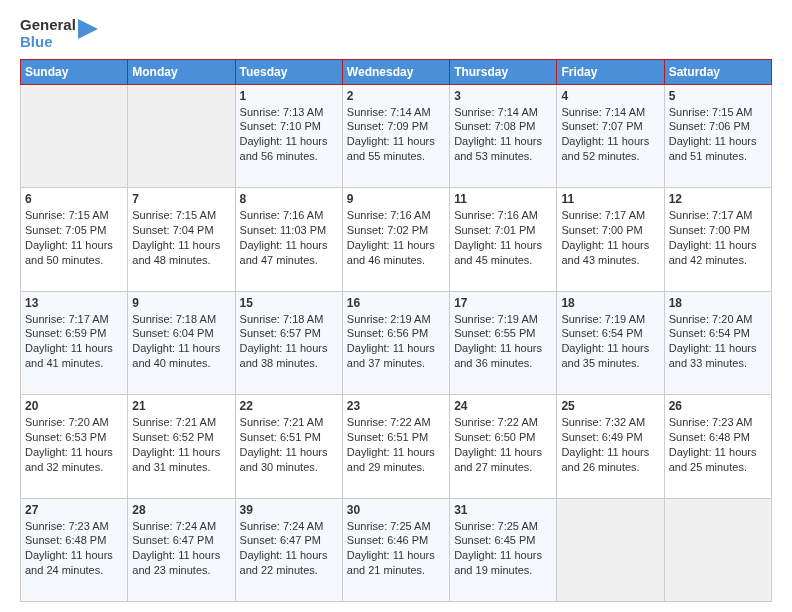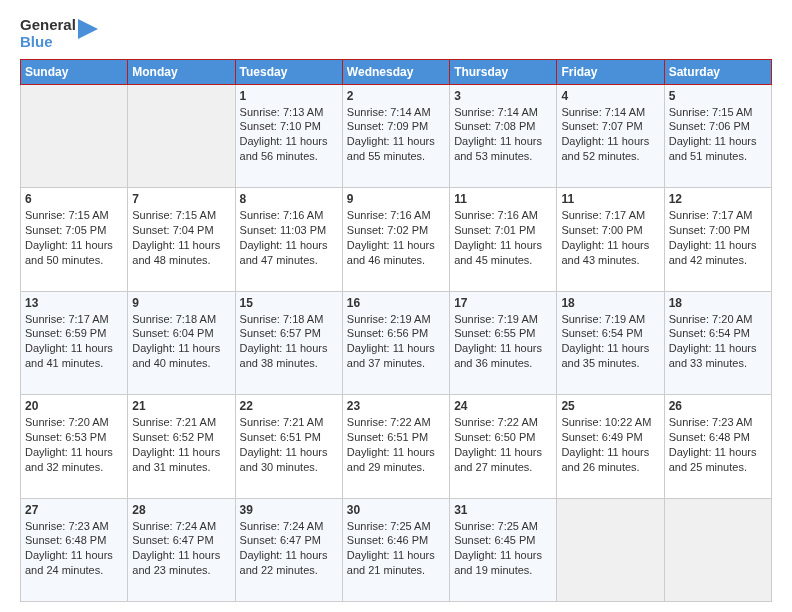--- a/index.html
+++ b/index.html
@@ -271,21 +271,21 @@
 Daylight: 11 hours and 29 minutes.</div>
           </td>
           <td>
             <span class="day-num">24</span>
             <div class="day-info">Sunrise: 7:22 AM
 Sunset: 6:50 PM
 Daylight: 11 hours and 27 minutes.</div>
           </td>
           <td>
             <span class="day-num">25</span>
-            <div class="day-info">Sunrise: 10:22 AM
+            <div class="day-info">Sunrise: 7:32 AM
 Sunset: 6:49 PM
 Daylight: 11 hours and 26 minutes.</div>
           </td>
           <td>
             <span class="day-num">26</span>
             <div class="day-info">Sunrise: 7:23 AM
 Sunset: 6:48 PM
 Daylight: 11 hours and 25 minutes.</div>
           </td>
         </tr>

